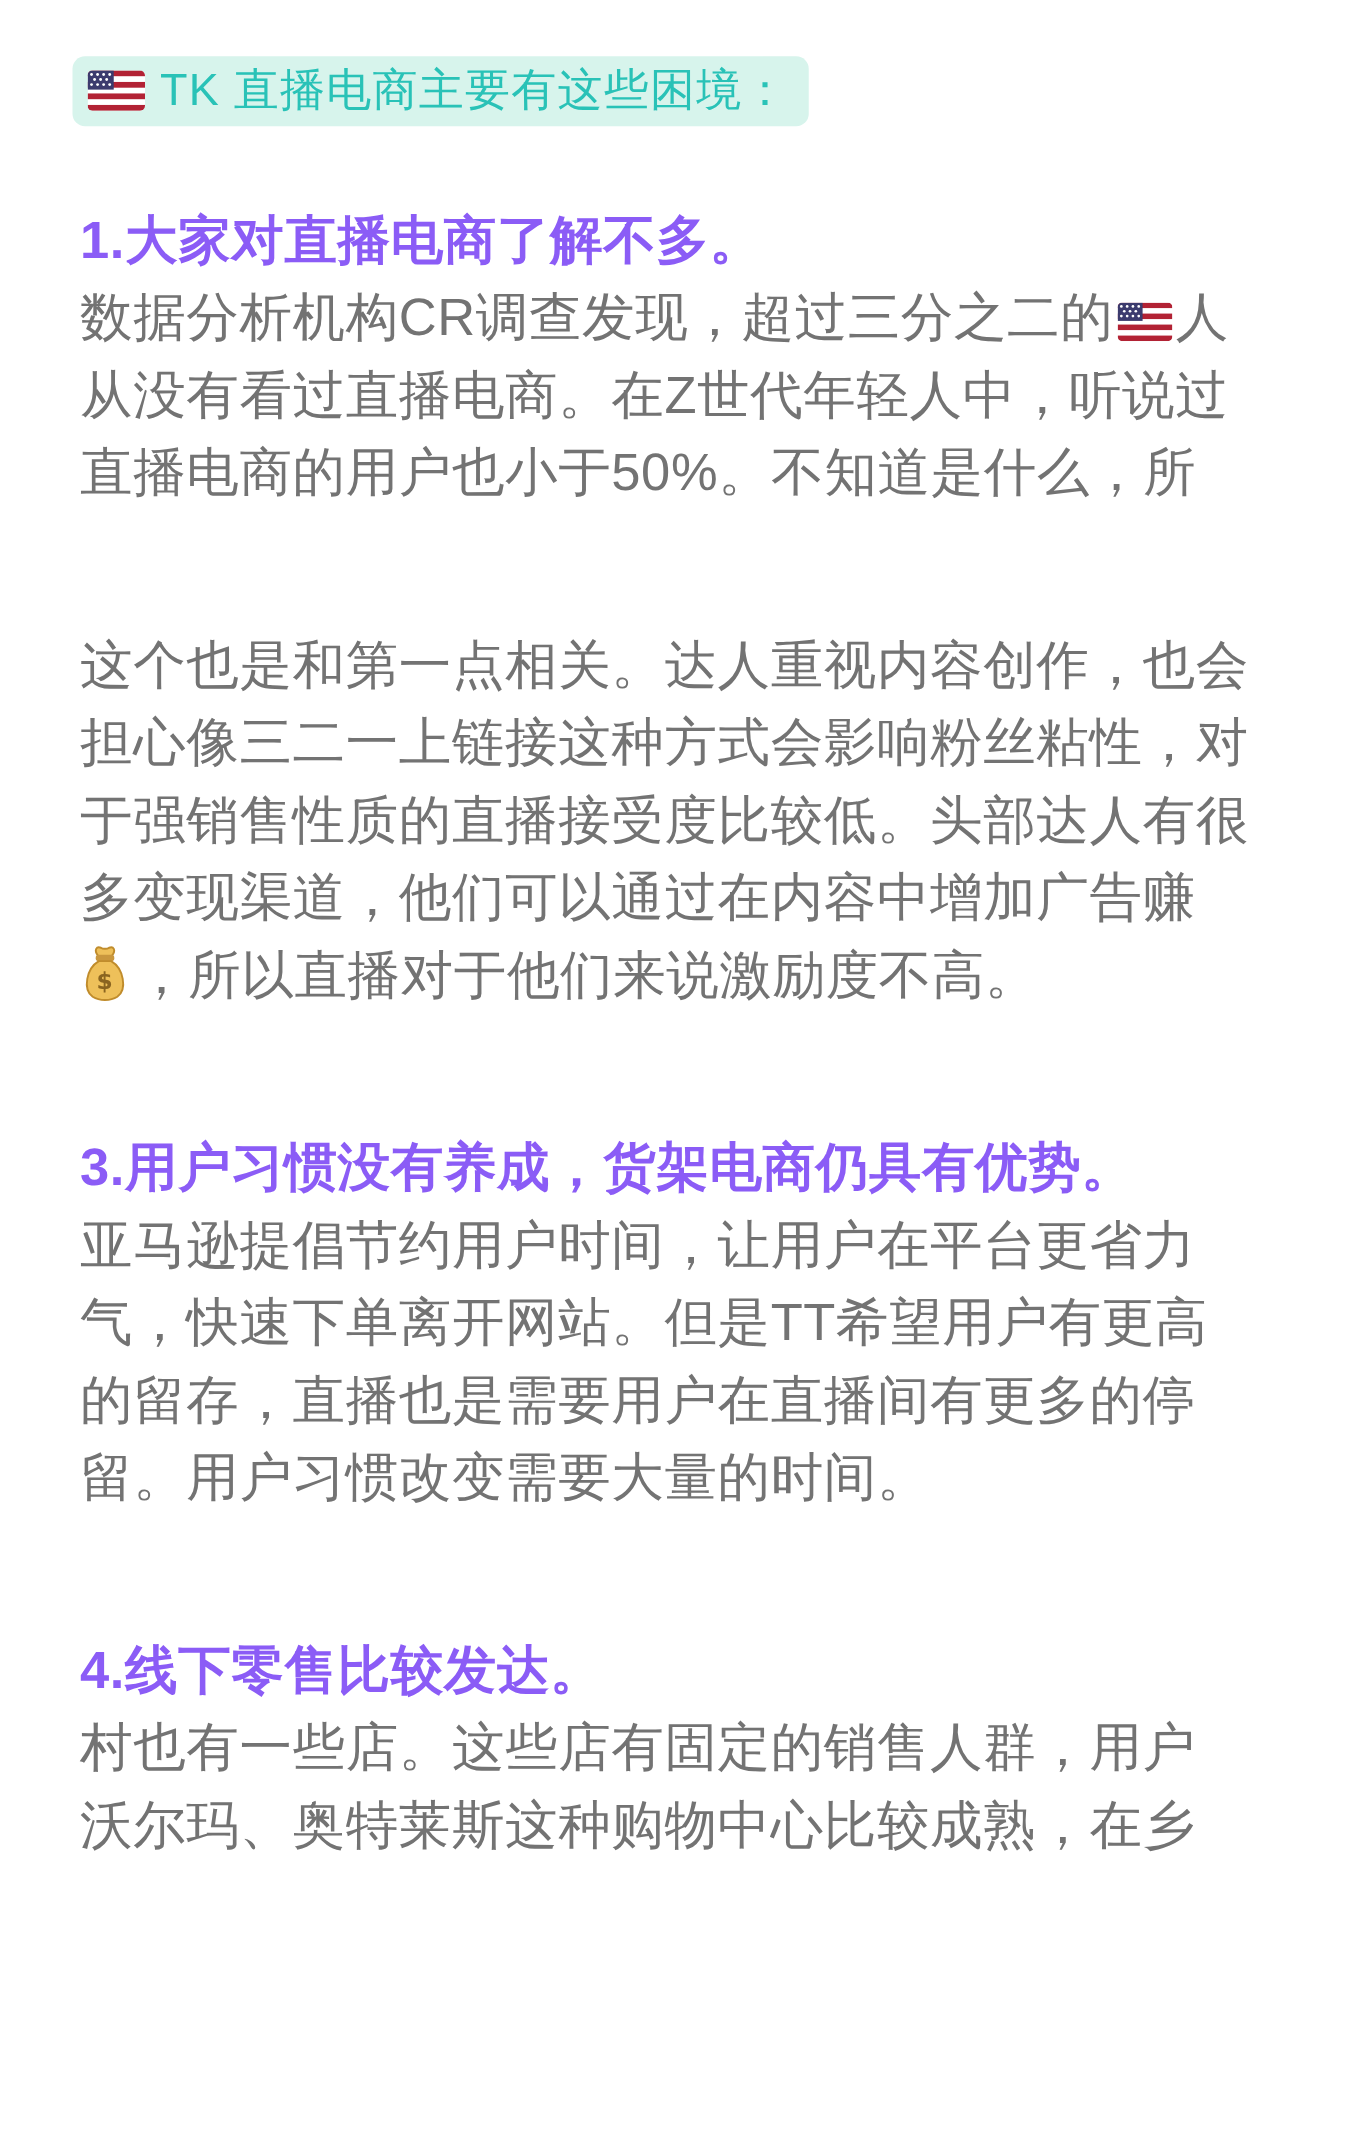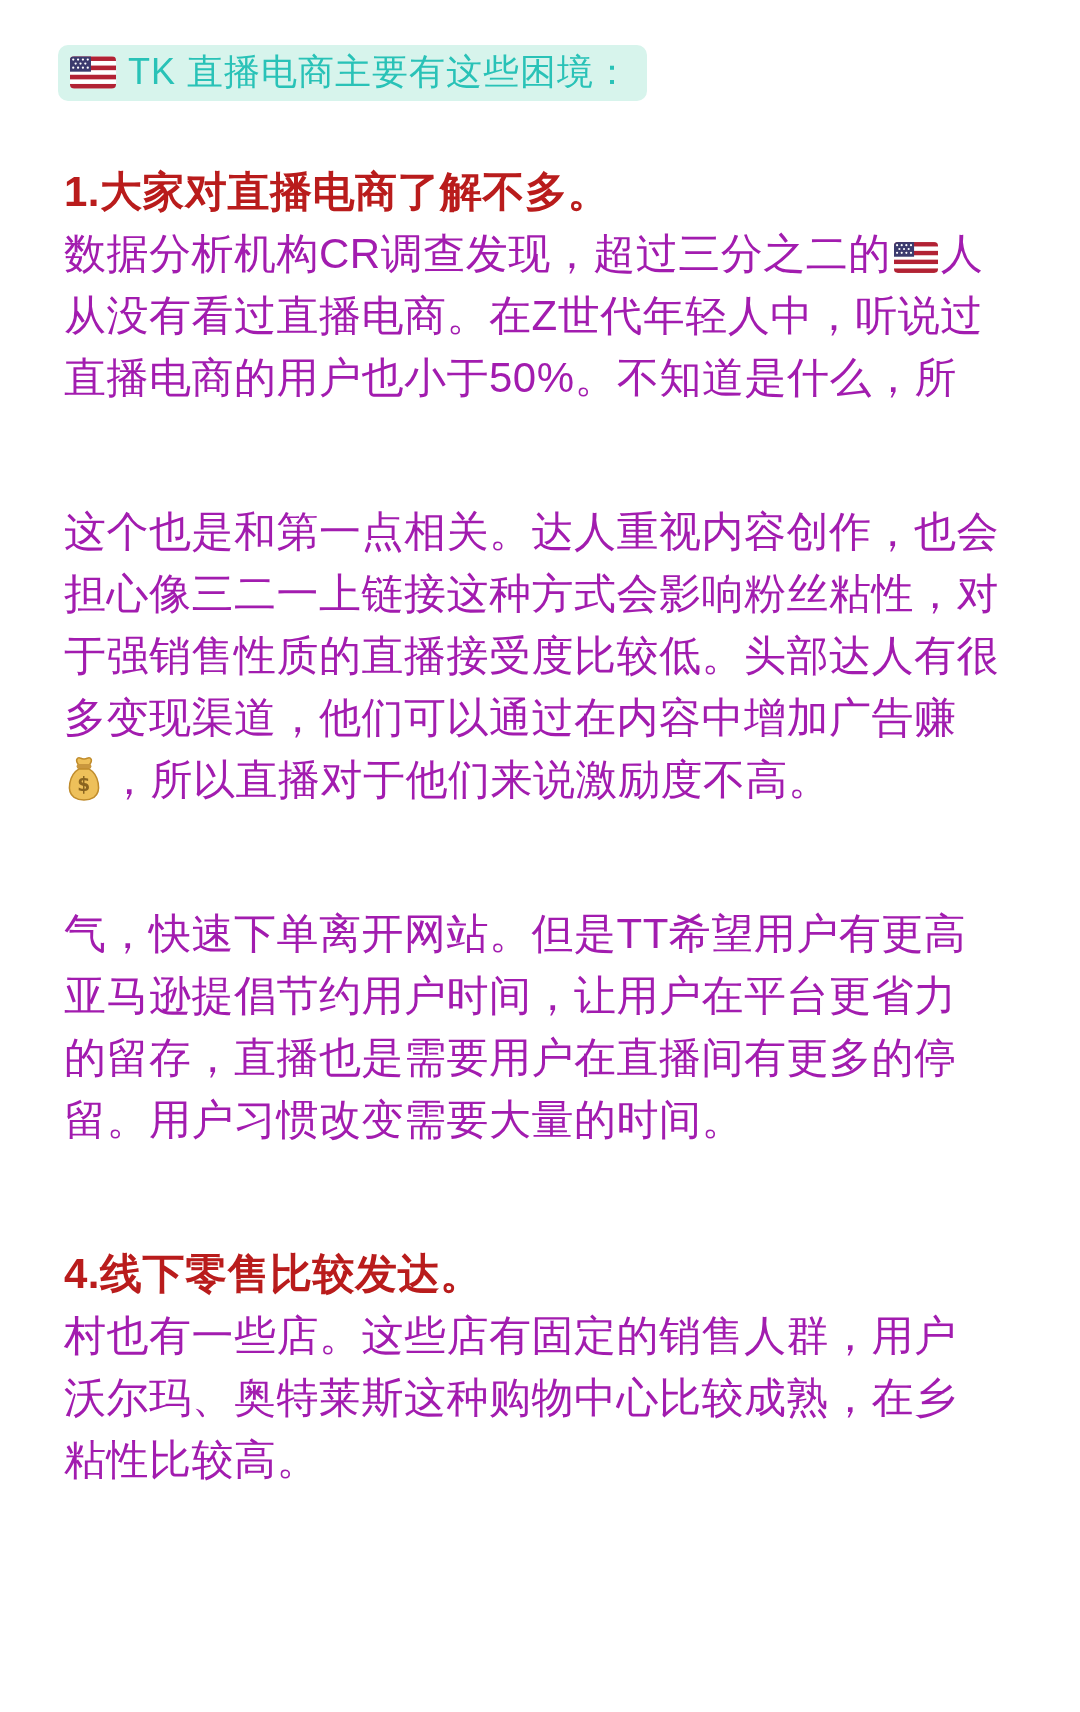--- a/index.html
+++ b/index.html
@@ -29,29 +29,29 @@
     letter-spacing:1px;
     white-space:nowrap;
   }
   .flag-icon svg{display:block;}
   .section{margin:0;padding:0;}
   .section-first{margin-top:60px;}
   .section + .section{margin-top:92px;}
   .title{
     font-size:42px;
     font-weight:700;
-    color:#b91c1c;
+    color:#8b5cf6;
     line-height:62px;
     white-space:nowrap;
     letter-spacing:0.5px;
   }
   .line{
     font-size:42px;
     font-weight:400;
-    color:#a21caf;
+    color:#737373;
     line-height:62px;
     white-space:nowrap;
     letter-spacing:0.5px;
   }
   .inline-icon{
     display:inline-block;
     vertical-align:-5px;
     margin:0 3px;
   }
   .inline-icon svg{display:block;}
@@ -145,22 +145,23 @@
     <div class="line"><span class="moneybag-icon"><svg width="40" height="46" viewBox="0 0 36 42">
             <path d="M13 8 C9.5 3.5 12 0.8 15 2 C16.5 3 19.5 3 21 2 C24 0.8 26.5 3.5 23 8 Z" fill="#eec05a" stroke="#c08c2c" stroke-width="1.4"></path>
             <rect x="11.2" y="7.2" width="13.6" height="4.6" rx="2.2" fill="#c9973e"></rect>
             <path d="M13.5 11.8 C4.5 17 1.5 32.5 9 37.8 C14 41 22 41 27 37.8 C34.5 32.5 31.5 17 22.5 11.8 Z" fill="#eec05a" stroke="#c08c2c" stroke-width="1.4"></path>
             <text x="18" y="32" font-size="17" font-weight="bold" fill="#8a6420" text-anchor="middle" font-family="'DejaVu Sans', sans-serif">$</text>
           </svg></span><span>，所以直播对于他们来说激励度不高。</span></div>
   </div>
 
   
   <div class="section">
+    <div class="title">3.用户习惯没有养成，货架电商仍具有优势。</div>
+    <div class="line">亚马逊提倡节约用户时间，让用户在平台更省力</div>
     <div class="line">气，快速下单离开网站。但是TT希望用户有更高</div>
-    <div class="line">亚马逊提倡节约用户时间，让用户在平台更省力</div>
     <div class="line">的留存，直播也是需要用户在直播间有更多的停</div>
     <div class="line">留。用户习惯改变需要大量的时间。</div>
   </div>
 
   
   <div class="section">
     <div class="title">4.线下零售比较发达。</div>
     <div class="line">村也有一些店。这些店有固定的销售人群，用户</div>
     <div class="line">沃尔玛、奥特莱斯这种购物中心比较成熟，在乡</div>
     <div class="line">粘性比较高。</div>

